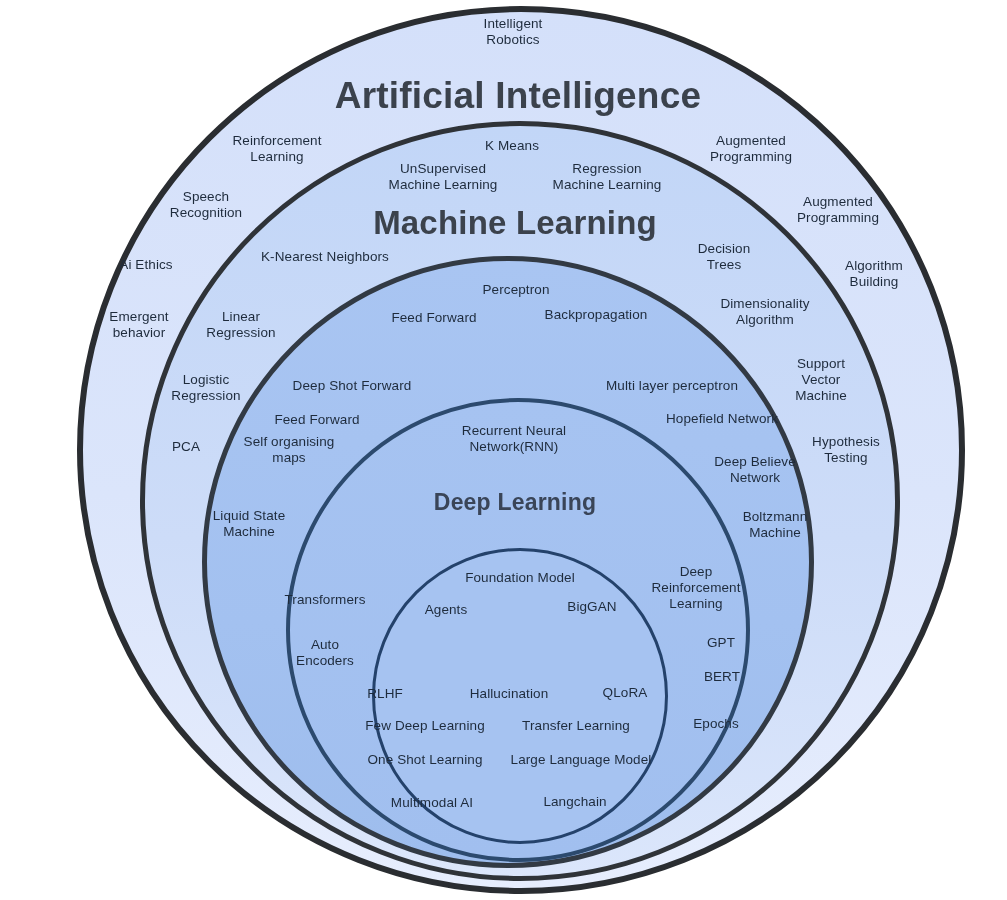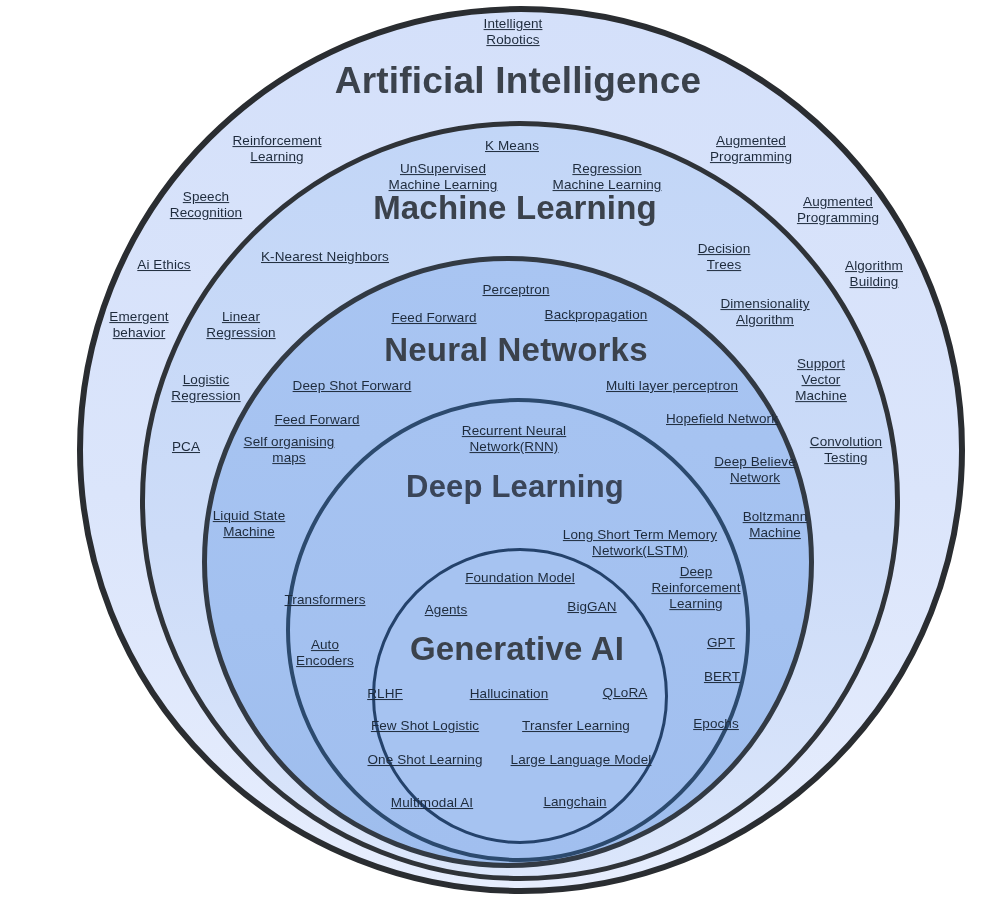--- a/index.html
+++ b/index.html
@@ -14,60 +14,58 @@
         background:linear-gradient(180deg,#c2d6f7 0%,#cddcf8 55%,#dbe6fb 100%);}
   .c-nn{left:202px;top:256px;width:612px;height:612px;border:5px solid #323a44;
         background:linear-gradient(180deg,#a9c5f2 0%,#a3c1f0 60%,#9ebded 100%);}
   .c-dl{left:286px;top:398px;width:464px;height:464px;border:4px solid #2c4a6e;
         background:linear-gradient(180deg,#a6c3f1 0%,#a1bfef 100%);}
   .c-gen{left:372px;top:548px;width:296px;height:296px;border:3px solid #24426b;
         background:#a6c3f1;}
   .lbl{
     position:absolute;transform:translate(-50%,-50%);text-align:center;
     white-space:pre-line;font-size:13.5px;font-weight:500;color:#1e2b3c;
-    line-height:1.18;letter-spacing:0.1px;text-decoration:underline;
+    line-height:1.18;letter-spacing:0.1px;
   }
   .title{
     position:absolute;transform:translate(-50%,-50%);text-align:center;
-    font-weight:bold;color:#3b424c;white-space:nowrap;letter-spacing:0.2px;
+    font-weight:bold;color:#3b424c;white-space:nowrap;letter-spacing:0.2px;margin-top:15px;
   }
   .t-ai{left:518px;top:81px;font-size:37px;}
   .t-ml{left:515px;top:208px;font-size:33px;}
   .t-nn{left:516px;top:350px;font-size:33px;}
-  .t-dl{left:515px;top:487px;font-size:31px;color:#3a4558;}
+  .t-dl{left:515px;top:487px;font-size:23px;color:#3a4558;}
   .t-gen{left:517px;top:649px;font-size:33px;}
 </style>
 </head>
 <body>
 
 <div class="stage">
 
   <div class="circle c-ai"></div>
   <div class="circle c-ml"></div>
   <div class="circle c-nn"></div>
   <div class="circle c-dl"></div>
   <div class="circle c-gen"></div>
 
   <div class="title t-ai">Artificial Intelligence</div>
   <div class="title t-ml">Machine Learning</div>
-  <div class="title t-nn">Neural Networks</div>
   <div class="title t-dl">Deep Learning</div>
-  <div class="title t-gen">Generative AI</div>
 
   <div class="lbl" style="left:513px;top:32px">Intelligent
 Robotics</div>
   <div class="lbl" style="left:277px;top:149px">Reinforcement
 Learning</div>
   <div class="lbl" style="left:751px;top:149px">Augmented
 Programming</div>
   <div class="lbl" style="left:206px;top:205px">Speech
 Recognition</div>
   <div class="lbl" style="left:838px;top:210px">Augmented
 Programming</div>
-  <div class="lbl" style="left:164px;top:265px">Ai Ethics</div>
+  <div class="lbl" style="left:146px;top:265px">Ai Ethics</div>
   <div class="lbl" style="left:874px;top:274px">Algorithm
 Building</div>
   <div class="lbl" style="left:139px;top:325px">Emergent
 behavior</div>
 
   <div class="lbl" style="left:512px;top:146px">K Means</div>
   <div class="lbl" style="left:443px;top:177px">UnSupervised
 Machine Learning</div>
   <div class="lbl" style="left:607px;top:177px">Regression
 Machine Learning</div>
@@ -77,59 +75,57 @@
   <div class="lbl" style="left:765px;top:312px">Dimensionality
 Algorithm</div>
   <div class="lbl" style="left:241px;top:325px">Linear
 Regression</div>
   <div class="lbl" style="left:821px;top:380px">Support
 Vector
 Machine</div>
   <div class="lbl" style="left:206px;top:388px">Logistic
 Regression</div>
   <div class="lbl" style="left:186px;top:447px">PCA</div>
-  <div class="lbl" style="left:846px;top:450px">Convolution
+  <div class="lbl" style="left:846px;top:450px">Hypothesis
 Testing</div>
 
   <div class="lbl" style="left:516px;top:290px">Perceptron</div>
   <div class="lbl" style="left:434px;top:318px">Feed Forward</div>
   <div class="lbl" style="left:596px;top:315px">Backpropagation</div>
   <div class="lbl" style="left:352px;top:386px">Deep Shot Forward</div>
   <div class="lbl" style="left:672px;top:386px">Multi layer perceptron</div>
   <div class="lbl" style="left:317px;top:420px">Feed Forward</div>
   <div class="lbl" style="left:722px;top:419px">Hopefield Network</div>
   <div class="lbl" style="left:289px;top:450px">Self organising
 maps</div>
   <div class="lbl" style="left:755px;top:470px">Deep Believe
 Network</div>
   <div class="lbl" style="left:249px;top:524px">Liquid State
 Machine</div>
   <div class="lbl" style="left:775px;top:525px">Boltzmann
 Machine</div>
 
   <div class="lbl" style="left:514px;top:439px">Recurrent Neural
 Network(RNN)</div>
-  <div class="lbl" style="left:640px;top:543px">Long Short Term Memory
-Network(LSTM)</div>
   <div class="lbl" style="left:325px;top:600px">Transformers</div>
   <div class="lbl" style="left:696px;top:588px">Deep
 Reinforcement
 Learning</div>
   <div class="lbl" style="left:325px;top:653px">Auto
 Encoders</div>
   <div class="lbl" style="left:721px;top:643px">GPT</div>
   <div class="lbl" style="left:722px;top:677px">BERT</div>
   <div class="lbl" style="left:716px;top:724px">Epochs</div>
 
   <div class="lbl" style="left:520px;top:578px">Foundation Model</div>
   <div class="lbl" style="left:446px;top:610px">Agents</div>
   <div class="lbl" style="left:592px;top:607px">BigGAN</div>
   <div class="lbl" style="left:385px;top:694px">RLHF</div>
   <div class="lbl" style="left:509px;top:694px">Hallucination</div>
   <div class="lbl" style="left:625px;top:693px">QLoRA</div>
-  <div class="lbl" style="left:425px;top:726px">Few Shot Logistic</div>
+  <div class="lbl" style="left:425px;top:726px">Few Deep Learning</div>
   <div class="lbl" style="left:576px;top:726px">Transfer Learning</div>
   <div class="lbl" style="left:425px;top:760px">One Shot Learning</div>
   <div class="lbl" style="left:581px;top:760px">Large Language Model</div>
   <div class="lbl" style="left:432px;top:803px">Multimodal AI</div>
   <div class="lbl" style="left:575px;top:802px">Langchain</div>
 
 </div>
 
 </body></html>

